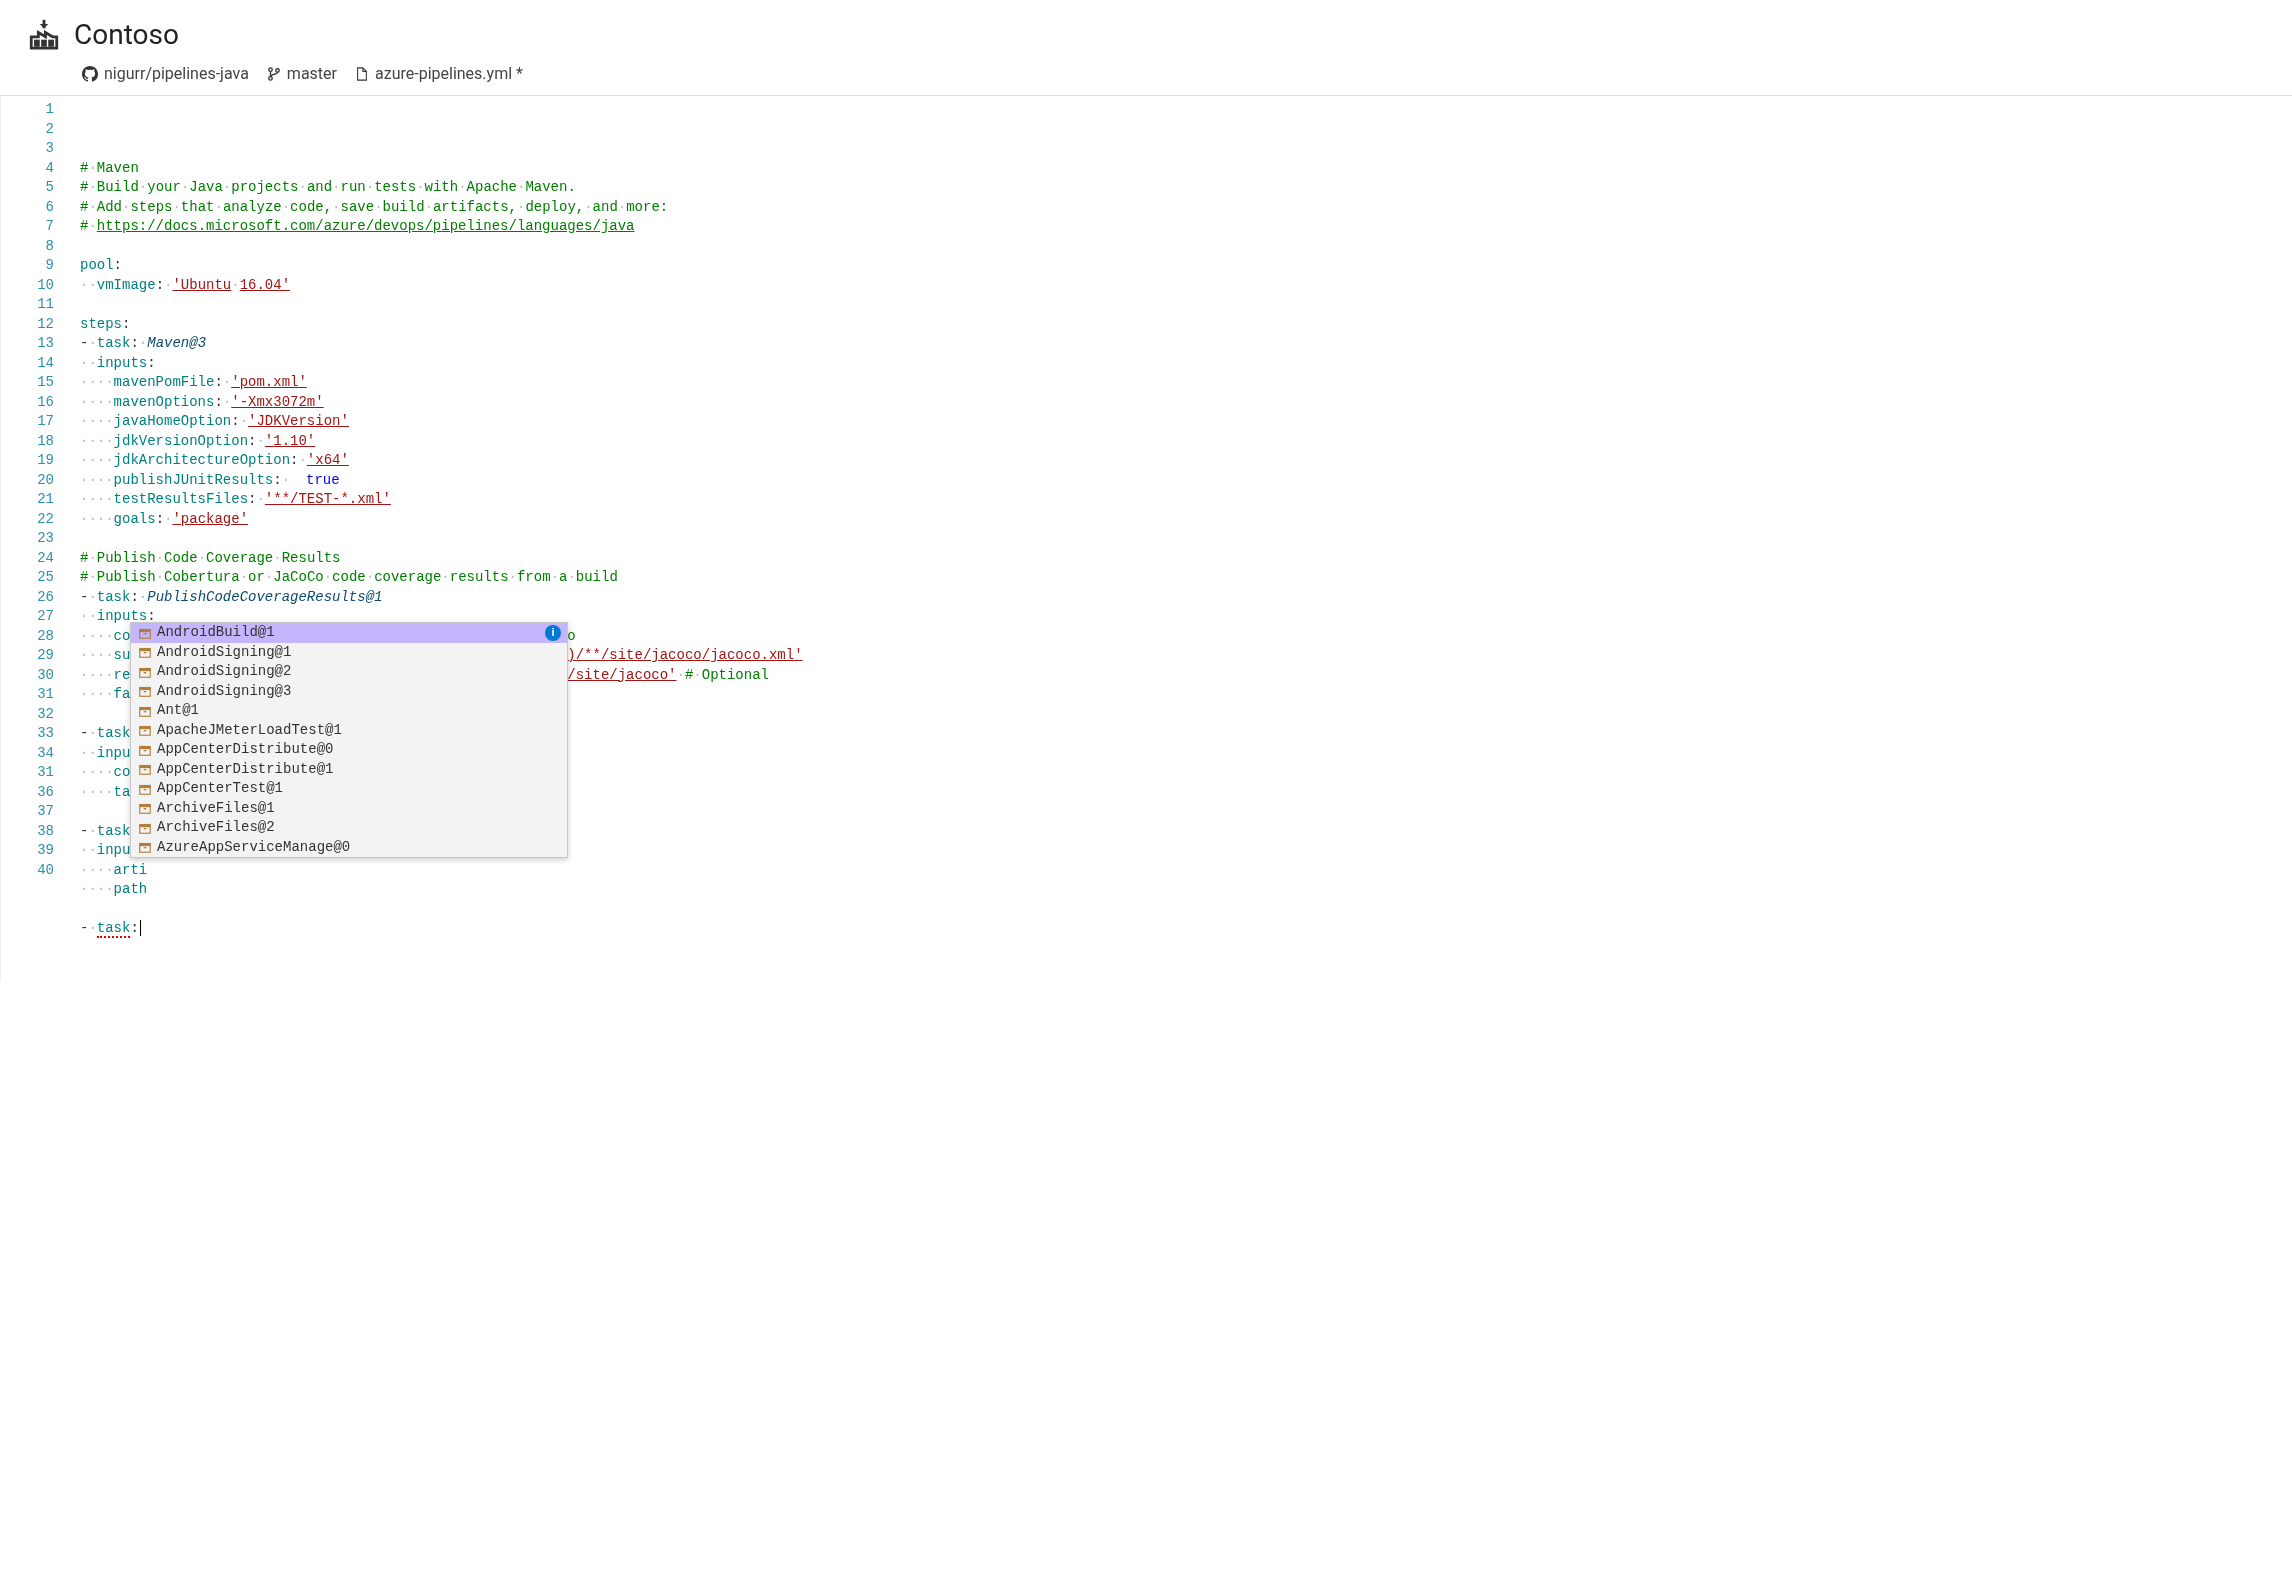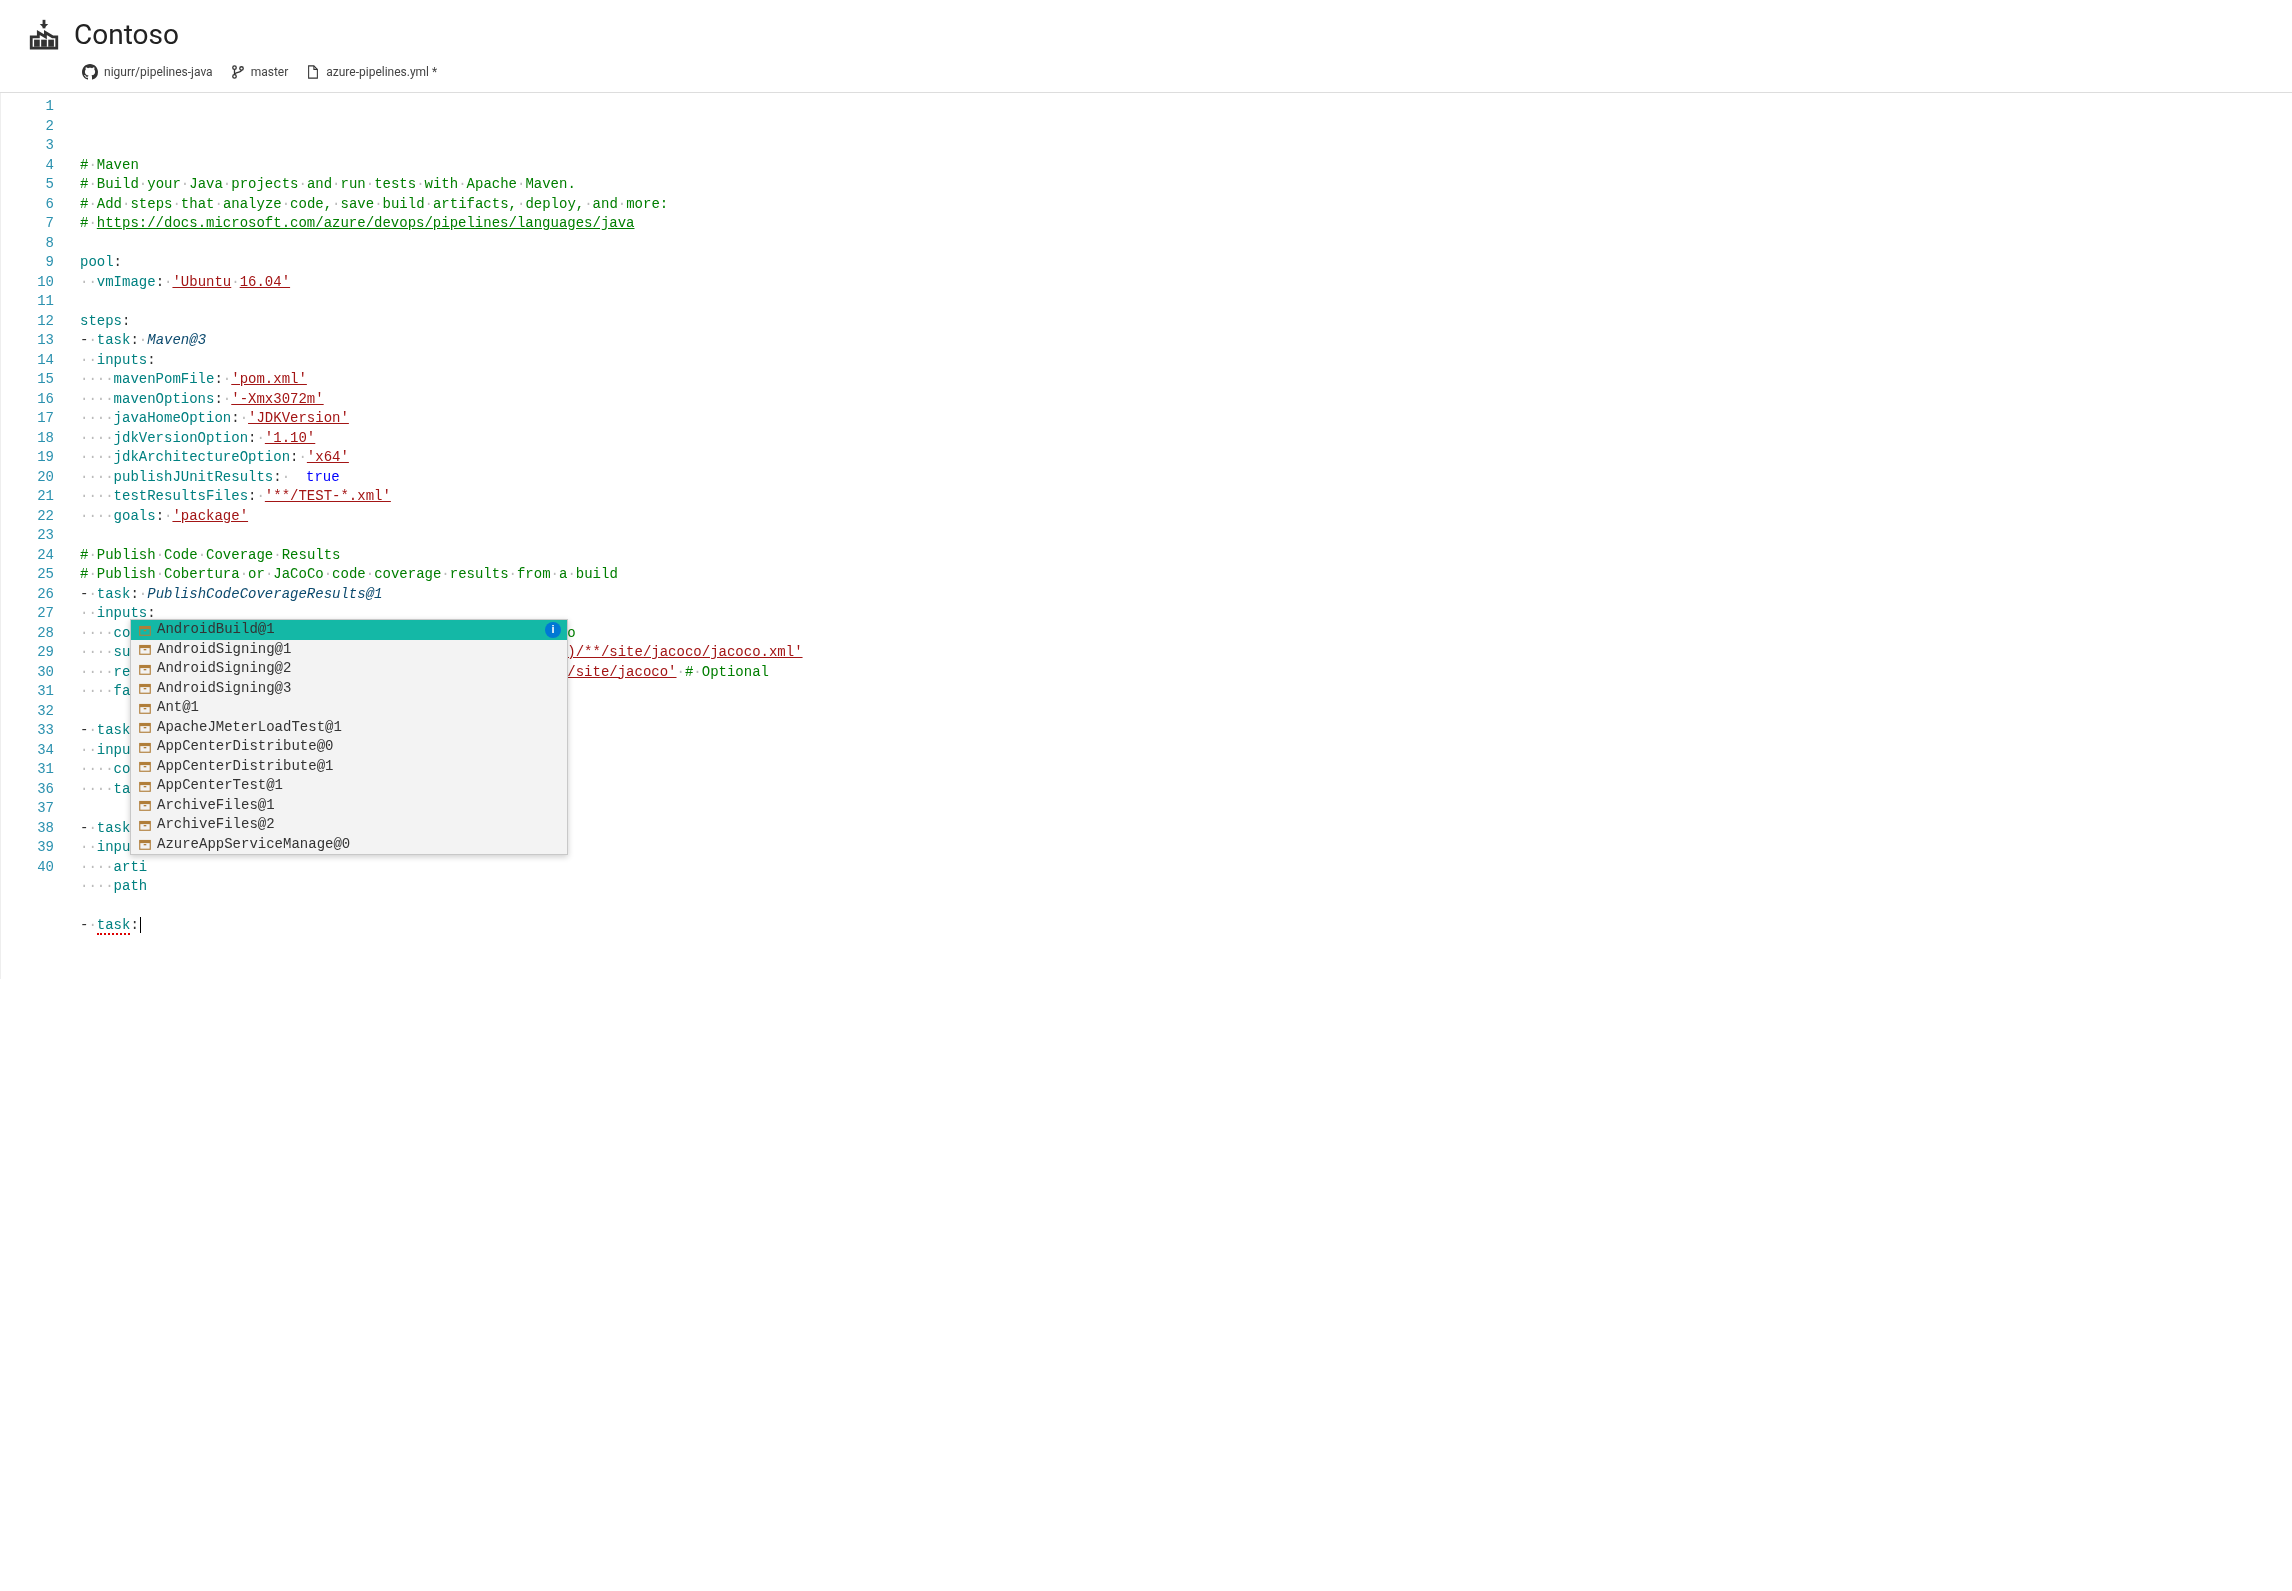--- a/index.html
+++ b/index.html
@@ -25,21 +25,21 @@
   .header-title {
     font-size: 28px;
     font-weight: 400;
     color: #222;
   }
   .breadcrumb {
     display: flex;
     align-items: center;
     gap: 18px;
     padding: 4px 20px 12px 82px;
-    font-size: 12px;
+    font-size: 16px;
     color: #444;
   }
   .crumb {
     display: flex;
     align-items: center;
     gap: 6px;
   }
   .crumb svg { flex-shrink: 0; }
   .editor {
     border-top: 1px solid #ddd;
@@ -87,21 +87,21 @@
   }
   .ac-item {
     display: flex;
     align-items: center;
     padding: 0 6px;
     height: 19.5px;
     gap: 4px;
     cursor: pointer;
   }
   .ac-item.selected {
-    background: #14b8a6;
+    background: #c4b5fd;
   }
   .ac-icon {
     width: 16px;
     height: 16px;
     display: flex;
     align-items: center;
     justify-content: center;
     flex-shrink: 0;
   }
   .ac-info {

